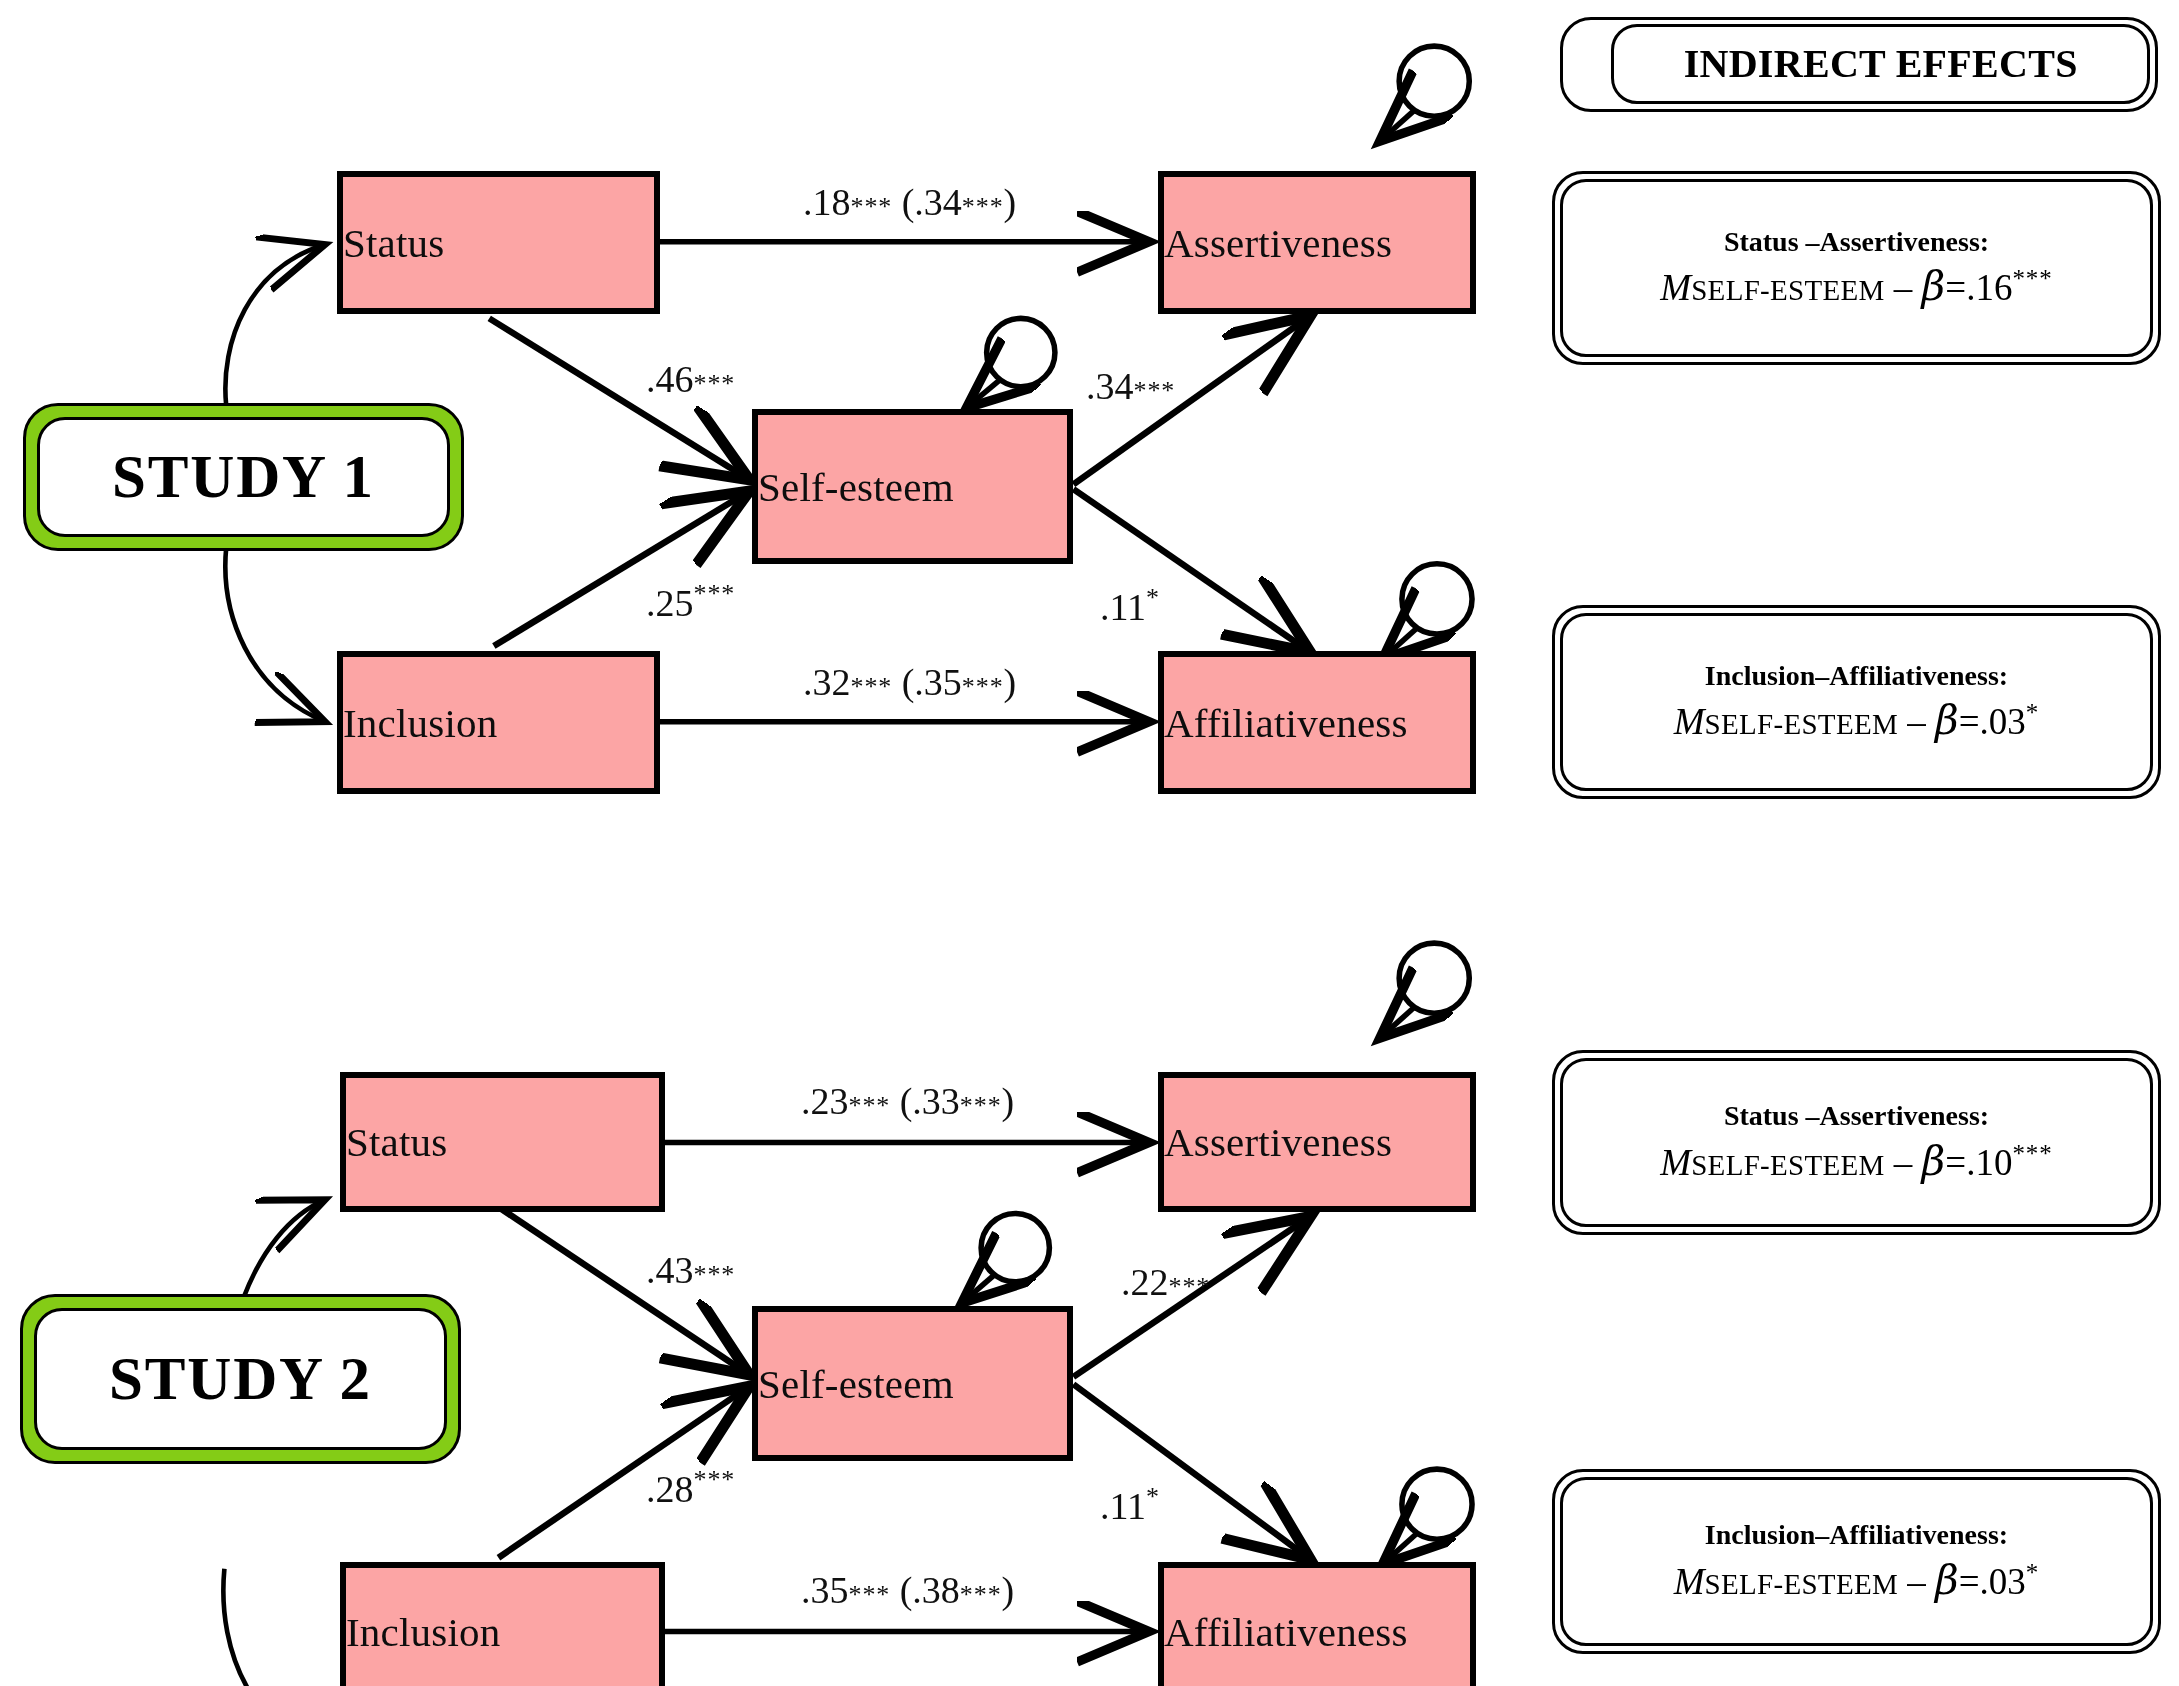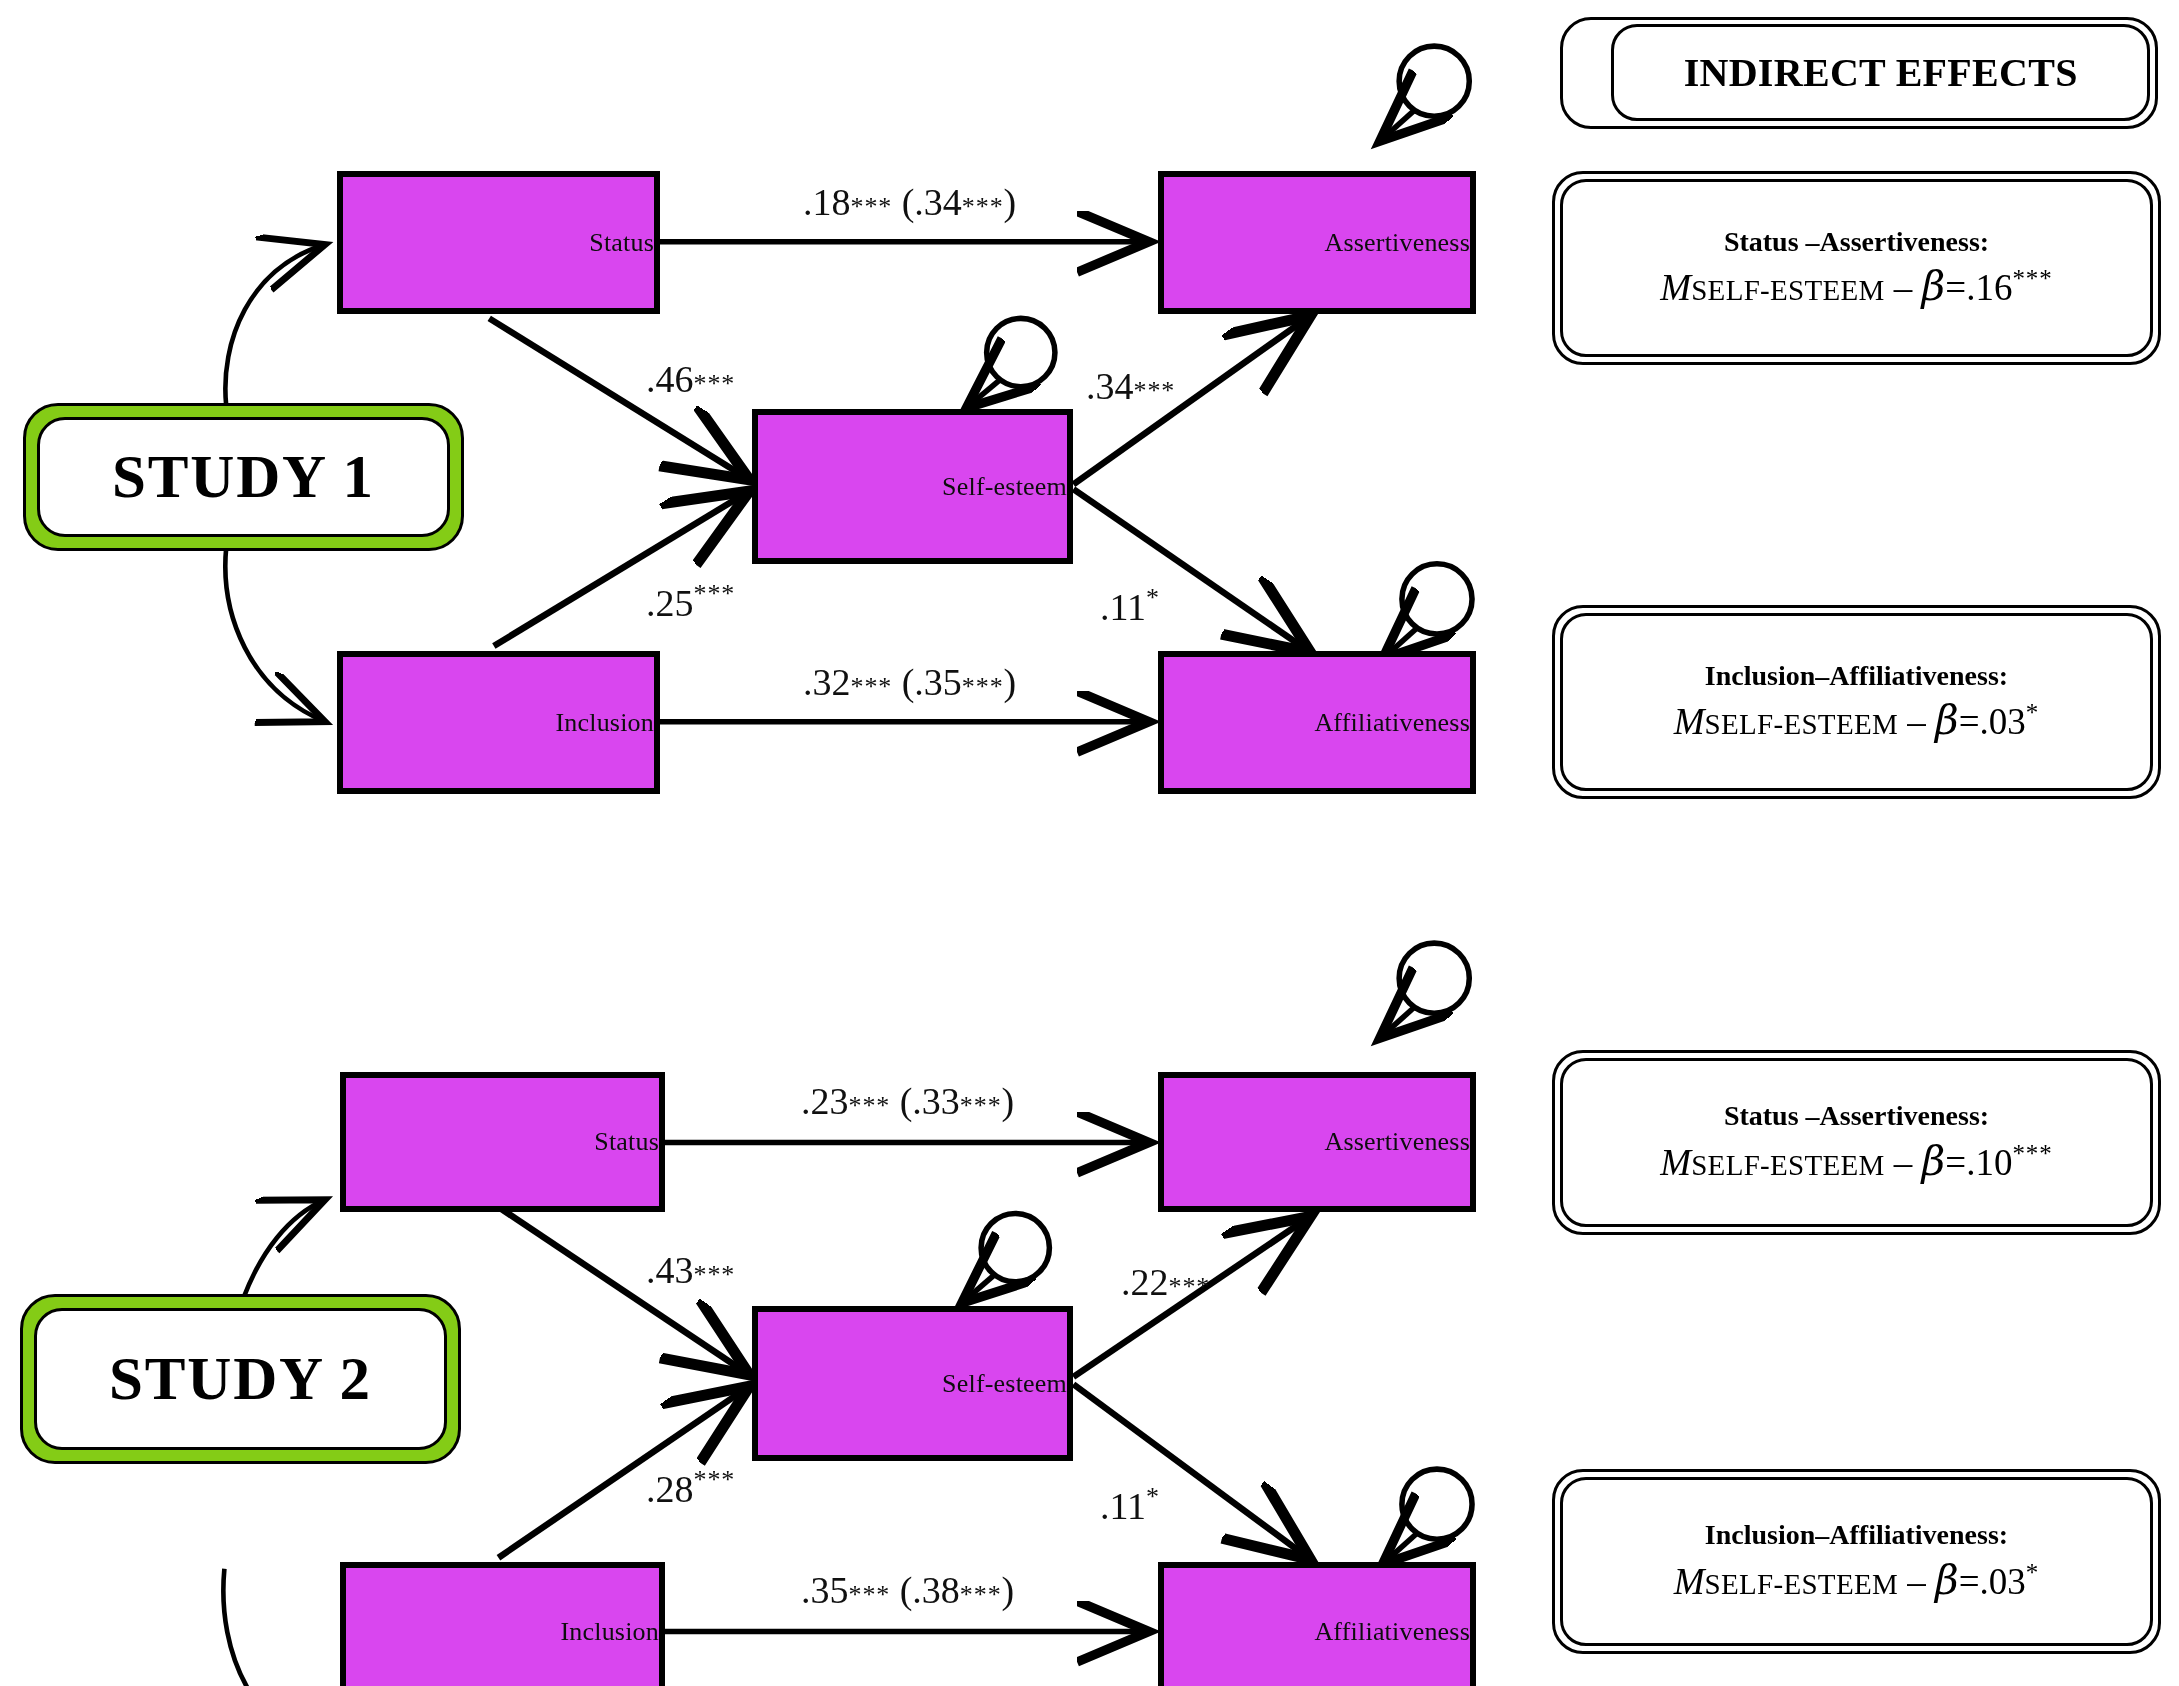--- a/index.html
+++ b/index.html
@@ -21,25 +21,25 @@
     top: 0;
     width: 2180px;
     height: 1686px;
     pointer-events: none;
   }
   
   .node {
     position: absolute;
     box-sizing: border-box;
     border: 6.5px solid #000;
-    background: #d946ef;
+    background: #fca5a5;
     display: flex;
     align-items: center;
-    justify-content: flex-end;
-    font-size: 26px;
+    justify-content: flex-start;
+    font-size: 41px;
     color: #0d0d0d;
     letter-spacing: 0.2px;
   }
   
   .study-label {
     position: absolute;
     box-sizing: border-box;
     border: 3.7px solid #000;
     border-radius: 35px;
     background: #84cc16;
@@ -308,21 +308,21 @@
   </div>
 
   <div class="edge-label" style="left:1121px; top:1263px;">
     <span>.22</span><span class="inline-stars">***</span>
   </div>
 
   <div class="edge-label" style="left:1100px; top:1484px;">
     <span>.11</span><sup class="stars">*</sup>
   </div>
 
-  <div class="panel" style="left:1560px; top:16.6px; width:598px; height:112px;padding-left:48px;">
+  <div class="panel" style="left:1560px; top:16.6px; width:598px; height:95px;padding-left:48px;">
     <div class="inner">
       <div class="panel-title">INDIRECT EFFECTS</div>
     </div>
   </div>
 
   <div class="panel" style="left:1552px; top:171px; width:609px; height:194px;">
     <div class="inner">
       <div class="panel-head">Status –Assertiveness:</div>
       <div class="panel-formula">
         <span class="mvar">M</span><span class="sc">SELF-ESTEEM</span>

